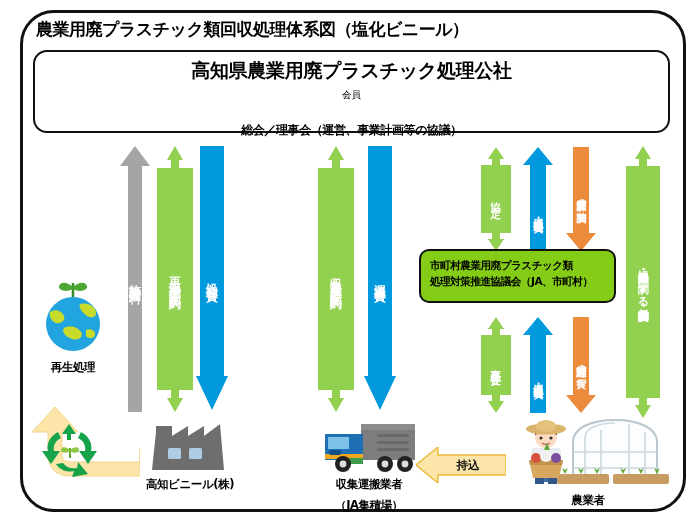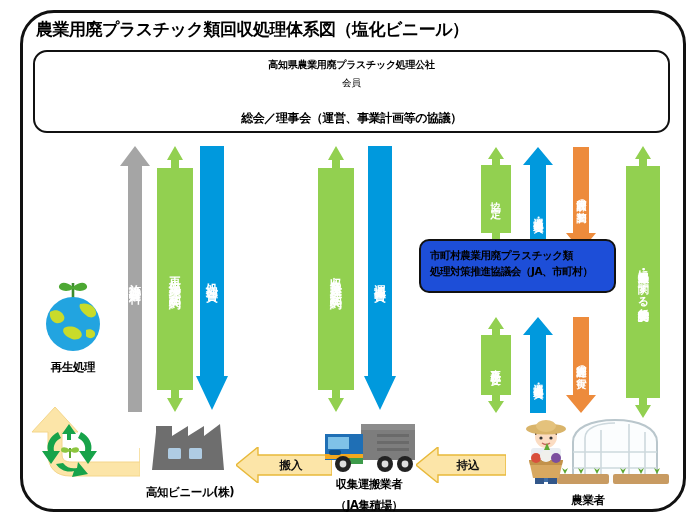--- a/index.html
+++ b/index.html
@@ -23,30 +23,30 @@
     font-size:17px;font-weight:bold;letter-spacing:-0.5px;
     white-space:nowrap;z-index:40;
   }
 
   
   .corp-box{
     position:absolute;left:33px;top:50px;width:637px;height:83px;
     border:2px solid #111;border-radius:14px;box-sizing:border-box;
     background:#fff;text-align:center;z-index:30;
   }
-  .corp-title{font-size:10px;font-weight:bold;margin-top:6px;letter-spacing:-0.3px;}
+  .corp-title{font-size:19px;font-weight:bold;margin-top:6px;letter-spacing:-0.3px;}
   .corp-sub{font-size:9.5px;margin-top:5px;}
   .corp-members{font-size:9.5px;margin-top:4px;letter-spacing:-0.3px;}
   .corp-meeting{font-size:12px;font-weight:bold;margin-top:20px;letter-spacing:-0.4px;}
 
   
   .council-box{
-    position:absolute;left:419px;top:239px;width:197px;height:54px;
+    position:absolute;left:419px;top:249px;width:197px;height:54px;
     border:2px solid #111;border-radius:10px;box-sizing:border-box;
-    background:#1d4ed8;z-index:28;
+    background:#84cc16;z-index:28;
     padding:6px 0 0 9px;
   }
   .council-line{font-size:10.6px;font-weight:bold;line-height:1.55;letter-spacing:-0.5px;white-space:nowrap;}
 
   
   .varrow{position:absolute;z-index:12;}
   .varrow svg{display:block;width:100%;height:100%;}
   .varrow .vlabel{
     position:absolute;left:0;top:0;width:100%;height:100%;
     display:flex;align-items:center;justify-content:center;
@@ -214,29 +214,23 @@
 
   <div class="entity" style="left:130px;top:412px;width:120px;">
     <div class="icon-wrap" style="height:62px;">
       <svg width="92" height="62" viewBox="0 0 92 62">
         <path d="M12 20 L12 14 L28 14 L28 24 L44 14 L44 24 L60 14 L60 24 L76 12 L80 58 L8 58 Z" fill="#6E6E6E"></path>
         <rect x="12" y="14" width="16" height="12" fill="#6E6E6E"></rect>
         <rect x="24" y="36" width="13" height="11" rx="1.5" fill="#AFCCE3"></rect>
         <rect x="45" y="36" width="13" height="11" rx="1.5" fill="#AFCCE3"></rect>
       </svg>
     </div>
-    <div class="elabel" style="margin-top:10px;">高知ビニール(株)</div>
-  </div>
-
-  <div class="harrow" style="left:236px;top:447px;width:96px;height:36px;">
-    <svg width="96" height="36" viewBox="0 0 96 36">
-      <polygon points="0,18 22,0 22,8 96,8 96,28 22,28 22,36" fill="#FCE5A8" stroke="#E8B93A" stroke-width="1.4"></polygon>
-    </svg>
-    <div class="hlabel">搬入</div>
-  </div>
+    <div class="elabel" style="margin-top:2px;">高知ビニール(株)</div>
+  </div>
+
 
   <div class="entity" style="left:308px;top:412px;width:122px;">
     <div class="icon-wrap" style="height:62px;">
       <svg width="100" height="62" viewBox="0 0 100 62">
 
         <path d="M42 12 L96 12 L96 48 L42 48 Z" fill="#7D7D7D"></path>
         <path d="M42 12 L96 12 L96 18 L42 18 Z" fill="#8C8C8C"></path>
         <rect x="58" y="22" width="32" height="3" fill="#6A6A6A"></rect>
         <rect x="58" y="29" width="32" height="3" fill="#6A6A6A"></rect>
         <rect x="58" y="36" width="32" height="3" fill="#6A6A6A"></rect>

